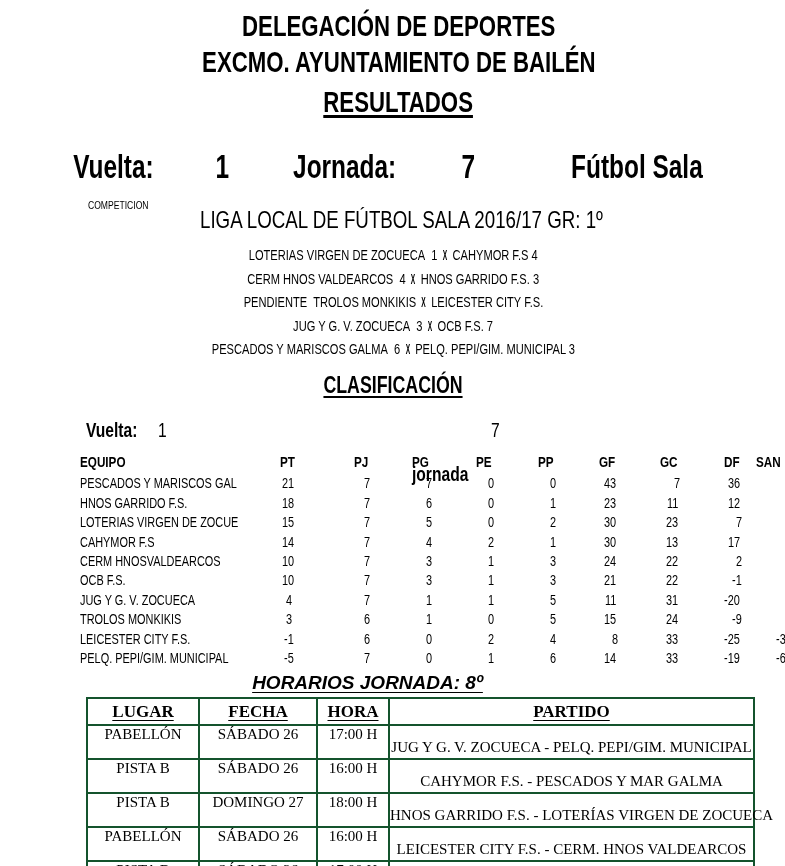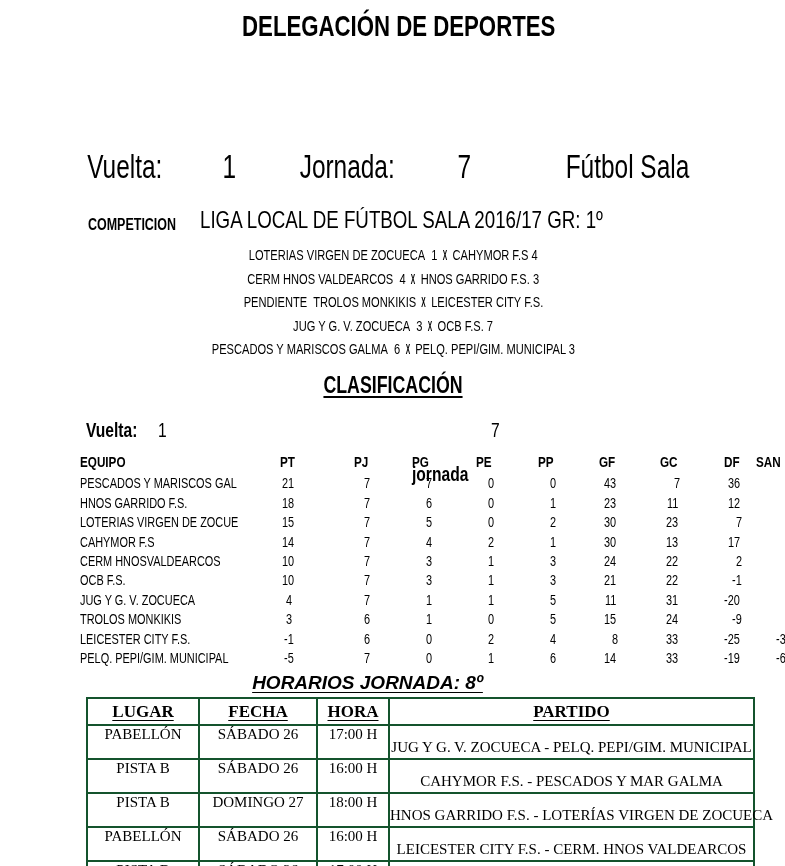--- a/index.html
+++ b/index.html
@@ -51,35 +51,35 @@
   .mast-line .cond { font-weight: bold; }
   #mast-resultados { margin-top: 4px; }
   #mast-resultados .cond { font-weight: bold; font-size: 30px; }
 
   
   #meta-row {
     position: absolute;
     left: 0; top: 148px;
     width: 785px;
     text-align: center;
-    font-weight: normal;
+    font-weight: bold;
     font-size: 33px;
     line-height: 38px;
     white-space: nowrap;
   }
   #meta-row .gap-a { display: inline-block; width: 26px; }
   #meta-row .gap-b { display: inline-block; width: 52px; }
   #meta-row .val { display: inline-block; }
 
   
   #competicion-label {
     position: absolute;
-    left: 88px; top: 216px;
-    font-weight: bold;
-    font-size: 16px;
+    left: 88px; top: 196px;
+    font-weight: normal;
+    font-size: 11px;
     line-height: 18px;
   }
   #competicion-name {
     position: absolute;
     left: 200px; top: 206px;
     font-size: 24px;
     line-height: 28px;
     font-weight: 400;
     white-space: nowrap;
   }
@@ -217,20 +217,26 @@
   #schedule .w-fecha  { width: 116px; }
   #schedule .w-hora   { width: 70px;  }
   #schedule .w-partido{ width: 363px; }
 </style>
 </head>
 <body>
 
 <div id="masthead">
   <div class="mast-line">
     <span class="cond">DELEGACIÓN DE DEPORTES</span>
+  </div>
+  <div class="mast-line">
+    <span class="cond">EXCMO. AYUNTAMIENTO DE BAILÉN</span>
+  </div>
+  <div class="mast-line" id="mast-resultados">
+    <span class="cond ul">RESULTADOS</span>
   </div>
 </div>
 
 <div id="meta-row">
   <span class="cond">Vuelta:</span>
   <span class="gap-a"></span>
   <span class="cond val">1</span>
   <span class="gap-a"></span>
   <span class="cond">Jornada:</span>
   <span class="gap-a"></span>

